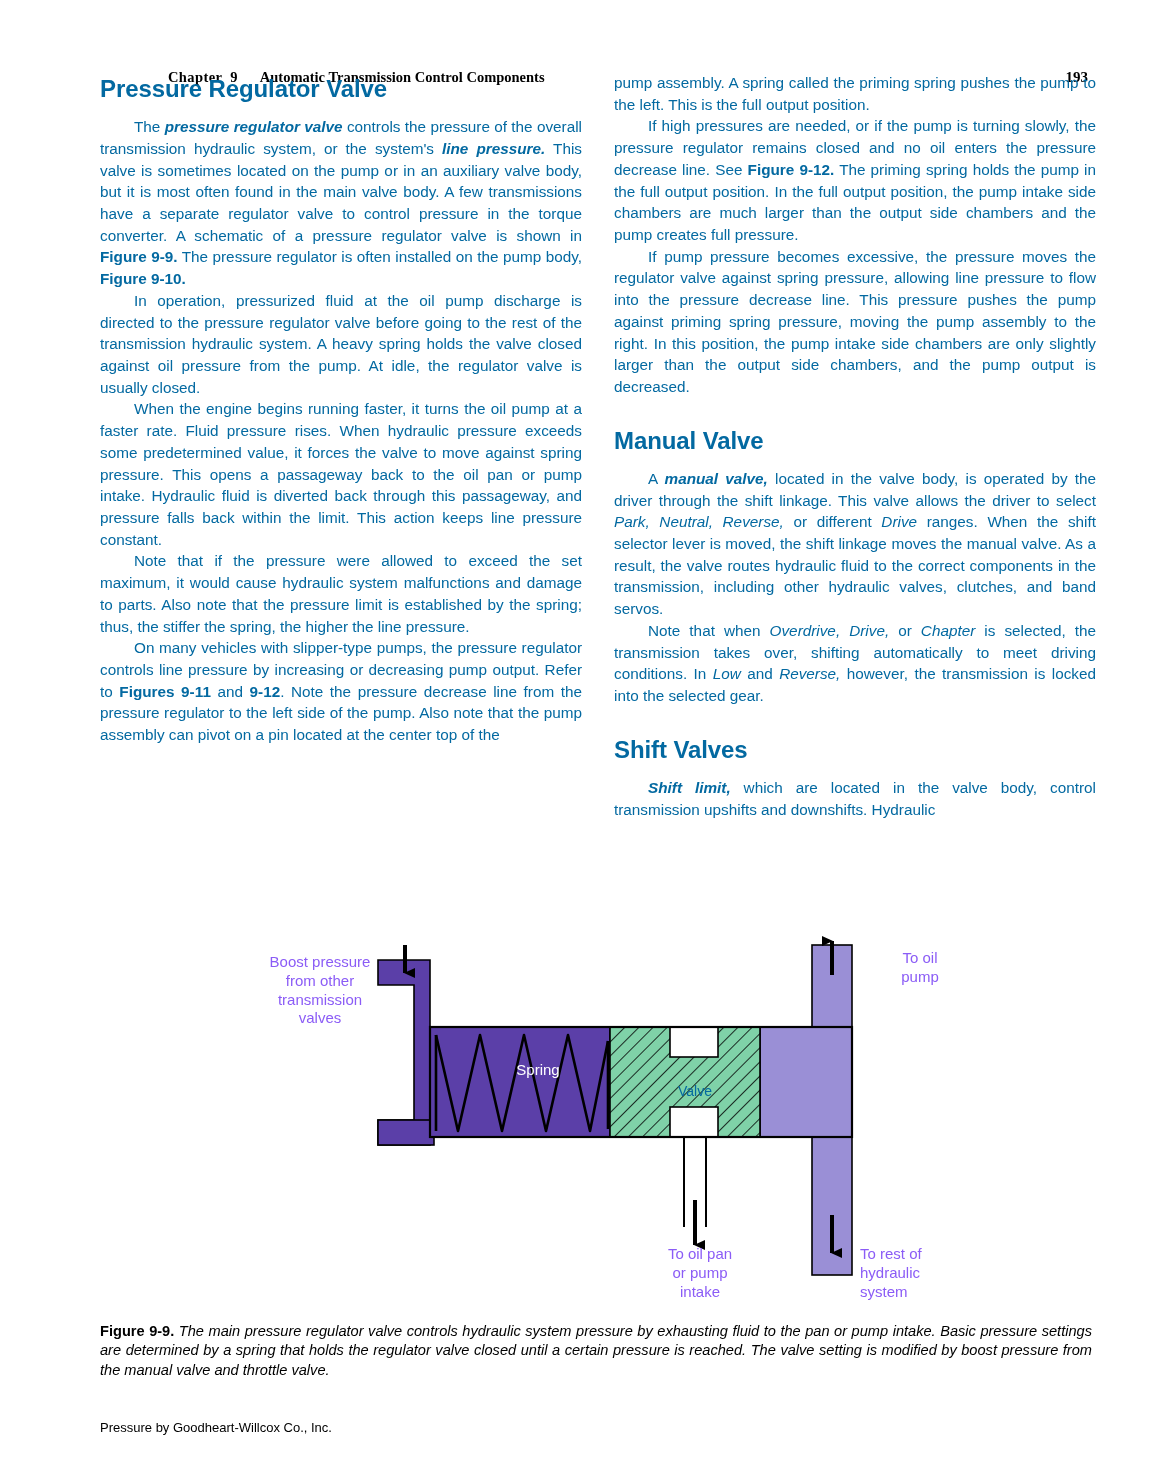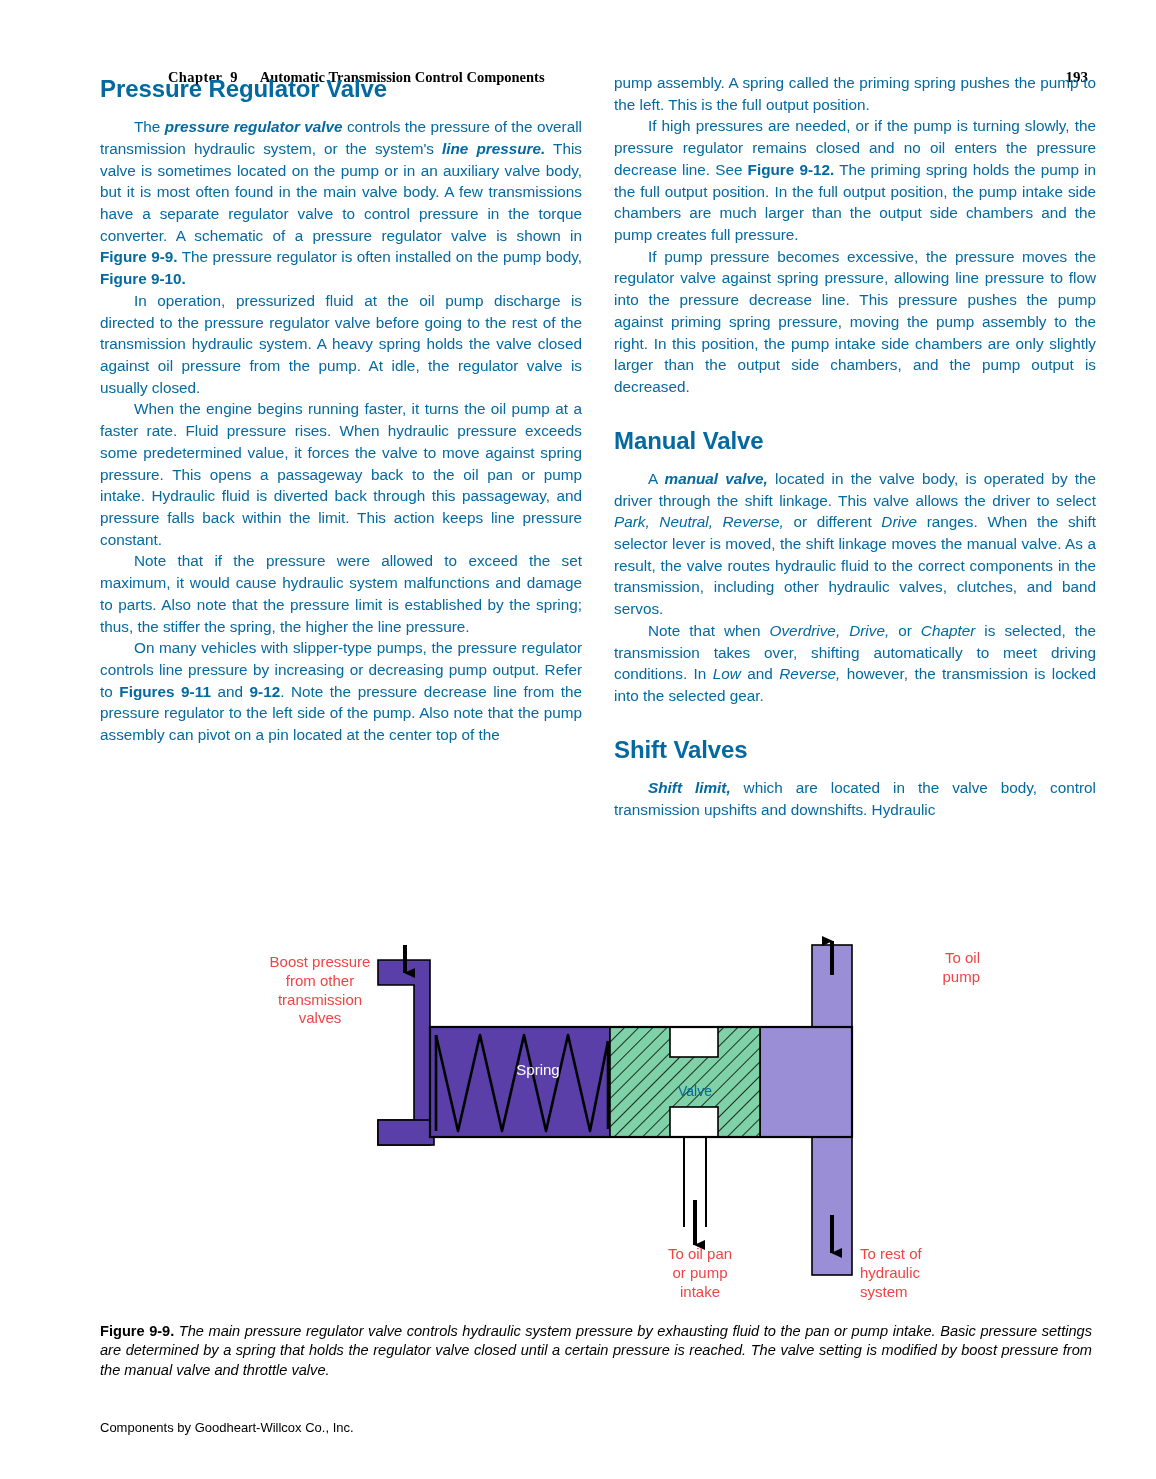--- a/index.html
+++ b/index.html
@@ -86,26 +86,26 @@
     left: 100px;
     top: 915px;
     width: 992px;
     height: 400px;
   }
   .fig-label {
     position: absolute;
     font-family: "Liberation Sans", sans-serif;
     font-size: 15px;
     line-height: 1.25;
-    color: #ef4444;
+    color: #8b5cf6;
     text-align: center;
     white-space: pre-line;
   }
   .lbl-boost { left: 140px; top: 38px; width: 160px; }
-  .lbl-tooilpump { left: 760px; top: 34px; width: 120px; text-align: right; }
+  .lbl-tooilpump { left: 760px; top: 34px; width: 120px; text-align: center; }
   .lbl-tooilpan { left: 520px; top: 330px; width: 160px; }
   .lbl-torest { left: 760px; top: 330px; width: 150px; text-align: left; }
   .lbl-spring {
     left: 378px; top: 126px; width: 120px;
     color: #ffffff; font-size: 15px; text-align: center; margin-top: 20px;
   }
   .lbl-valve {
     left: 550px; top: 168px; width: 90px;
     color: #0369a1; font-size: 14px; text-align: center;
   }
@@ -252,15 +252,15 @@
 system</div>
     <div class="fig-label lbl-tooilpan">To oil pan
 or pump
 intake</div>
     <div class="fig-label lbl-spring">Spring</div>
     <div class="fig-label lbl-valve">Valve</div>
   </div>
 
   <div class="caption"><b>Figure 9-9.</b><span> The main pressure regulator valve controls hydraulic system pressure by exhausting fluid to the pan or pump intake. Basic pressure settings are determined by a spring that holds the regulator valve closed until a certain pressure is reached. The valve setting is modified by boost pressure from the manual valve and throttle valve.</span></div>
 
-  <div class="copyright">Components by Goodheart-Willcox Co., Inc.</div>
+  <div class="copyright">Pressure by Goodheart-Willcox Co., Inc.</div>
 
 </div>
 
 </body></html>

